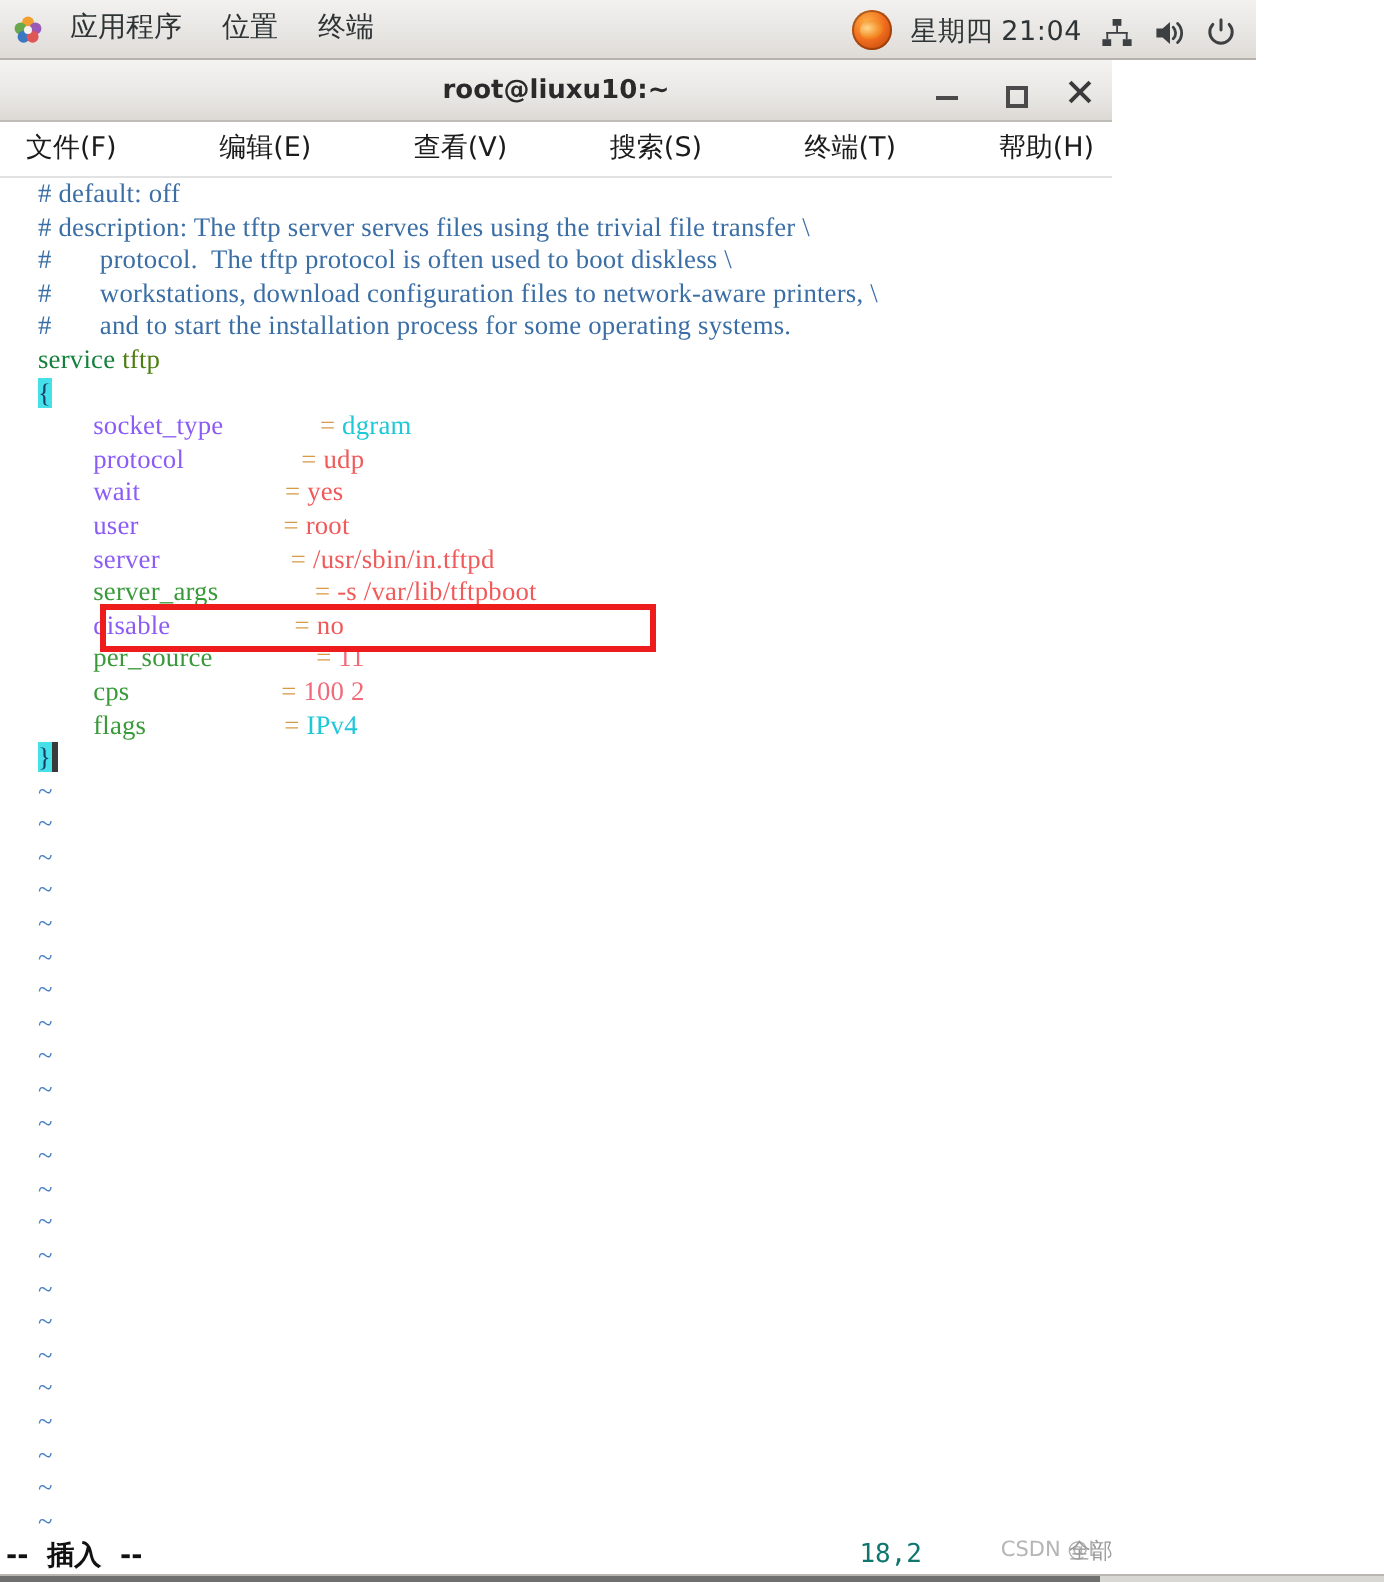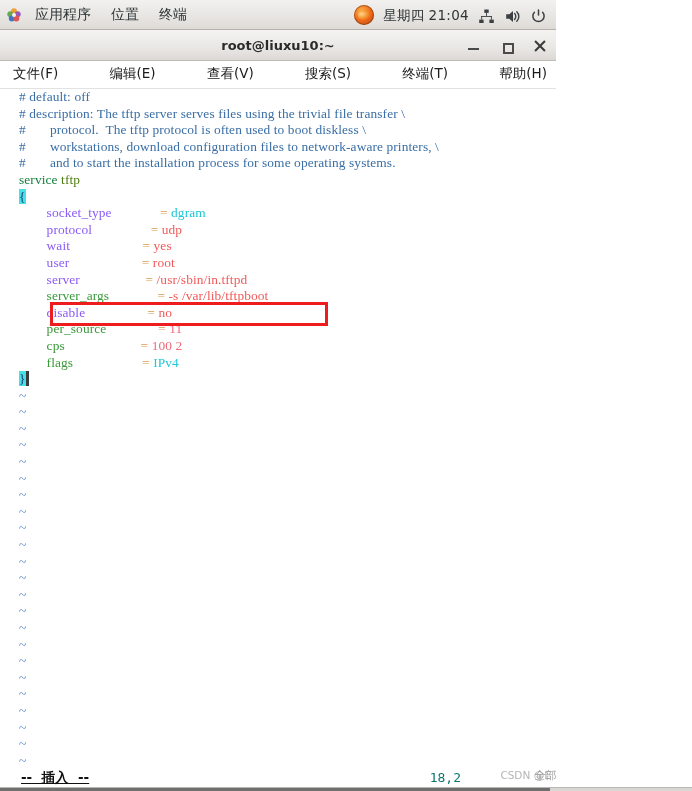--- a/index.html
+++ b/index.html
@@ -5,21 +5,21 @@
   * { margin:0; padding:0; box-sizing:border-box; }
   html,body { width:692px; height:791px; }
   body {
     font-family:"Liberation Sans", sans-serif;
     background:#ffffff;
     overflow:hidden;
   }
 
   
   #gnome-panel {
-    position:absolute; left:0; top:0; width:556px; height:30px;
+    position:absolute; left:0; top:0; width:628px; height:30px;
     background:linear-gradient(to bottom,#f2f1f0 0%,#e8e6e3 55%,#dedbd7 100%);
     border-bottom:1px solid #b6b3ae;
     display:flex; align-items:center;
   }
   .panel-left { display:flex; align-items:center; gap:0px; padding-left:6px; }
   .panel-menu {
     font-size:14px; color:#2e3436; padding:2px 10px 3px 10px; line-height:1;
     font-family:"DejaVu Sans", sans-serif;
   }
   .flower-ico { width:16px; height:16px; position:relative; margin-right:3px; }
@@ -106,21 +106,21 @@
     pointer-events:none;
   }
 
   
   #statusline {
     height:27px; flex:0 0 27px; position:relative; background:#ffffff;
     display:flex; align-items:center; border-top:0;
   }
   #status-mode {
     font-family:"DejaVu Sans", sans-serif; font-size:13.5px; font-weight:bold;
-    color:#111; padding-left:21px; white-space:pre;text-decoration:underline;
+    color:#111; padding-left:3px; white-space:pre;
   }
   #status-pos {
     position:absolute; right:95px; font-family:"DejaVu Sans Mono",monospace;
     font-size:13px; color:#0f766e;
   }
   #watermark {
     position:absolute; right:6px; top:5px; font-size:10.5px; color:#b5b5b5;
     font-family:"DejaVu Sans", sans-serif; white-space:nowrap;
   }
   #watermark .wm-over {

